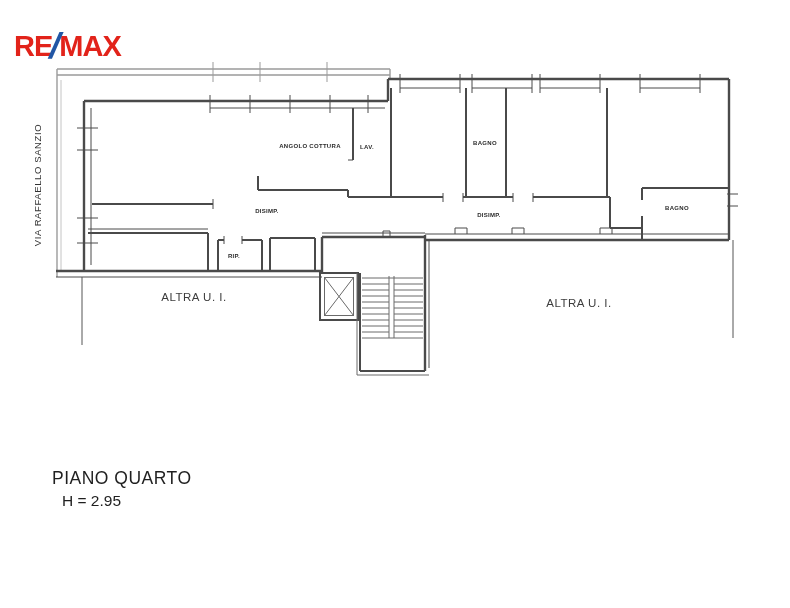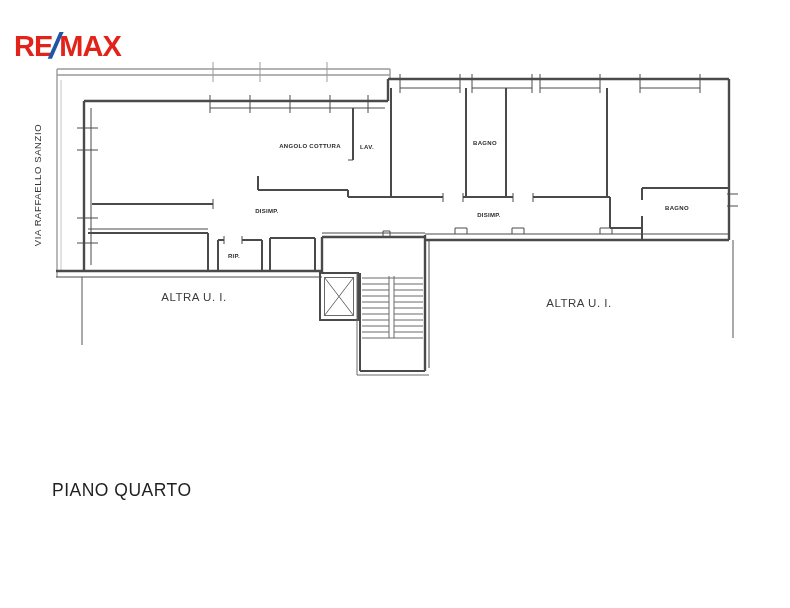--- a/index.html
+++ b/index.html
@@ -17,21 +17,21 @@
   .plan-svg{position:absolute;left:0;top:0;}
   
   .plan-label{position:absolute;transform:translate(-50%,-50%);
               color:#1c1c1c;white-space:nowrap;text-align:center;}
   .lbl-tiny{font-size:6px;font-weight:700;letter-spacing:.3px;color:#2a2a2a;}
   .lbl-area{font-size:11.5px;font-weight:400;color:#3d3d3d;letter-spacing:.5px;}
   .street-label{position:absolute;left:37px;top:185px;font-size:9.5px;color:#333;
                 letter-spacing:.6px;white-space:nowrap;
                 transform:translate(-50%,-50%) rotate(-90deg);}
   
-  .title-block{position:absolute;left:52px;top:480px;color:#1f1f1f;}
+  .title-block{position:absolute;left:52px;top:468px;color:#1f1f1f;}
   .title-line1{font-size:17.5px;letter-spacing:.5px;}
   .title-line2{font-size:15.5px;margin-top:3px;padding-left:10px;}
 </style>
 </head>
 <body>
 
 <div class="page">
 
   <div class="logo">
     <span class="re">RE</span><span class="slash">/</span><span class="max">MAX</span>
@@ -141,15 +141,16 @@
   <span class="plan-label lbl-tiny" style="left:485px;top:143px;">BAGNO</span>
   <span class="plan-label lbl-tiny" style="left:267px;top:211px;">DISIMP.</span>
   <span class="plan-label lbl-tiny" style="left:489px;top:215px;">DISIMP.</span>
   <span class="plan-label lbl-tiny" style="left:677px;top:208px;">BAGNO</span>
   <span class="plan-label lbl-tiny" style="left:234px;top:256px;">RIP.</span>
   <span class="plan-label lbl-area" style="left:194px;top:297px;">ALTRA U. I.</span>
   <span class="plan-label lbl-area" style="left:579px;top:303px;">ALTRA U. I.</span>
 
   <div class="title-block">
     <div class="title-line1">PIANO QUARTO</div>
+    <div class="title-line2">H = 2.95</div>
   </div>
 
 </div>
 
 </body></html>

